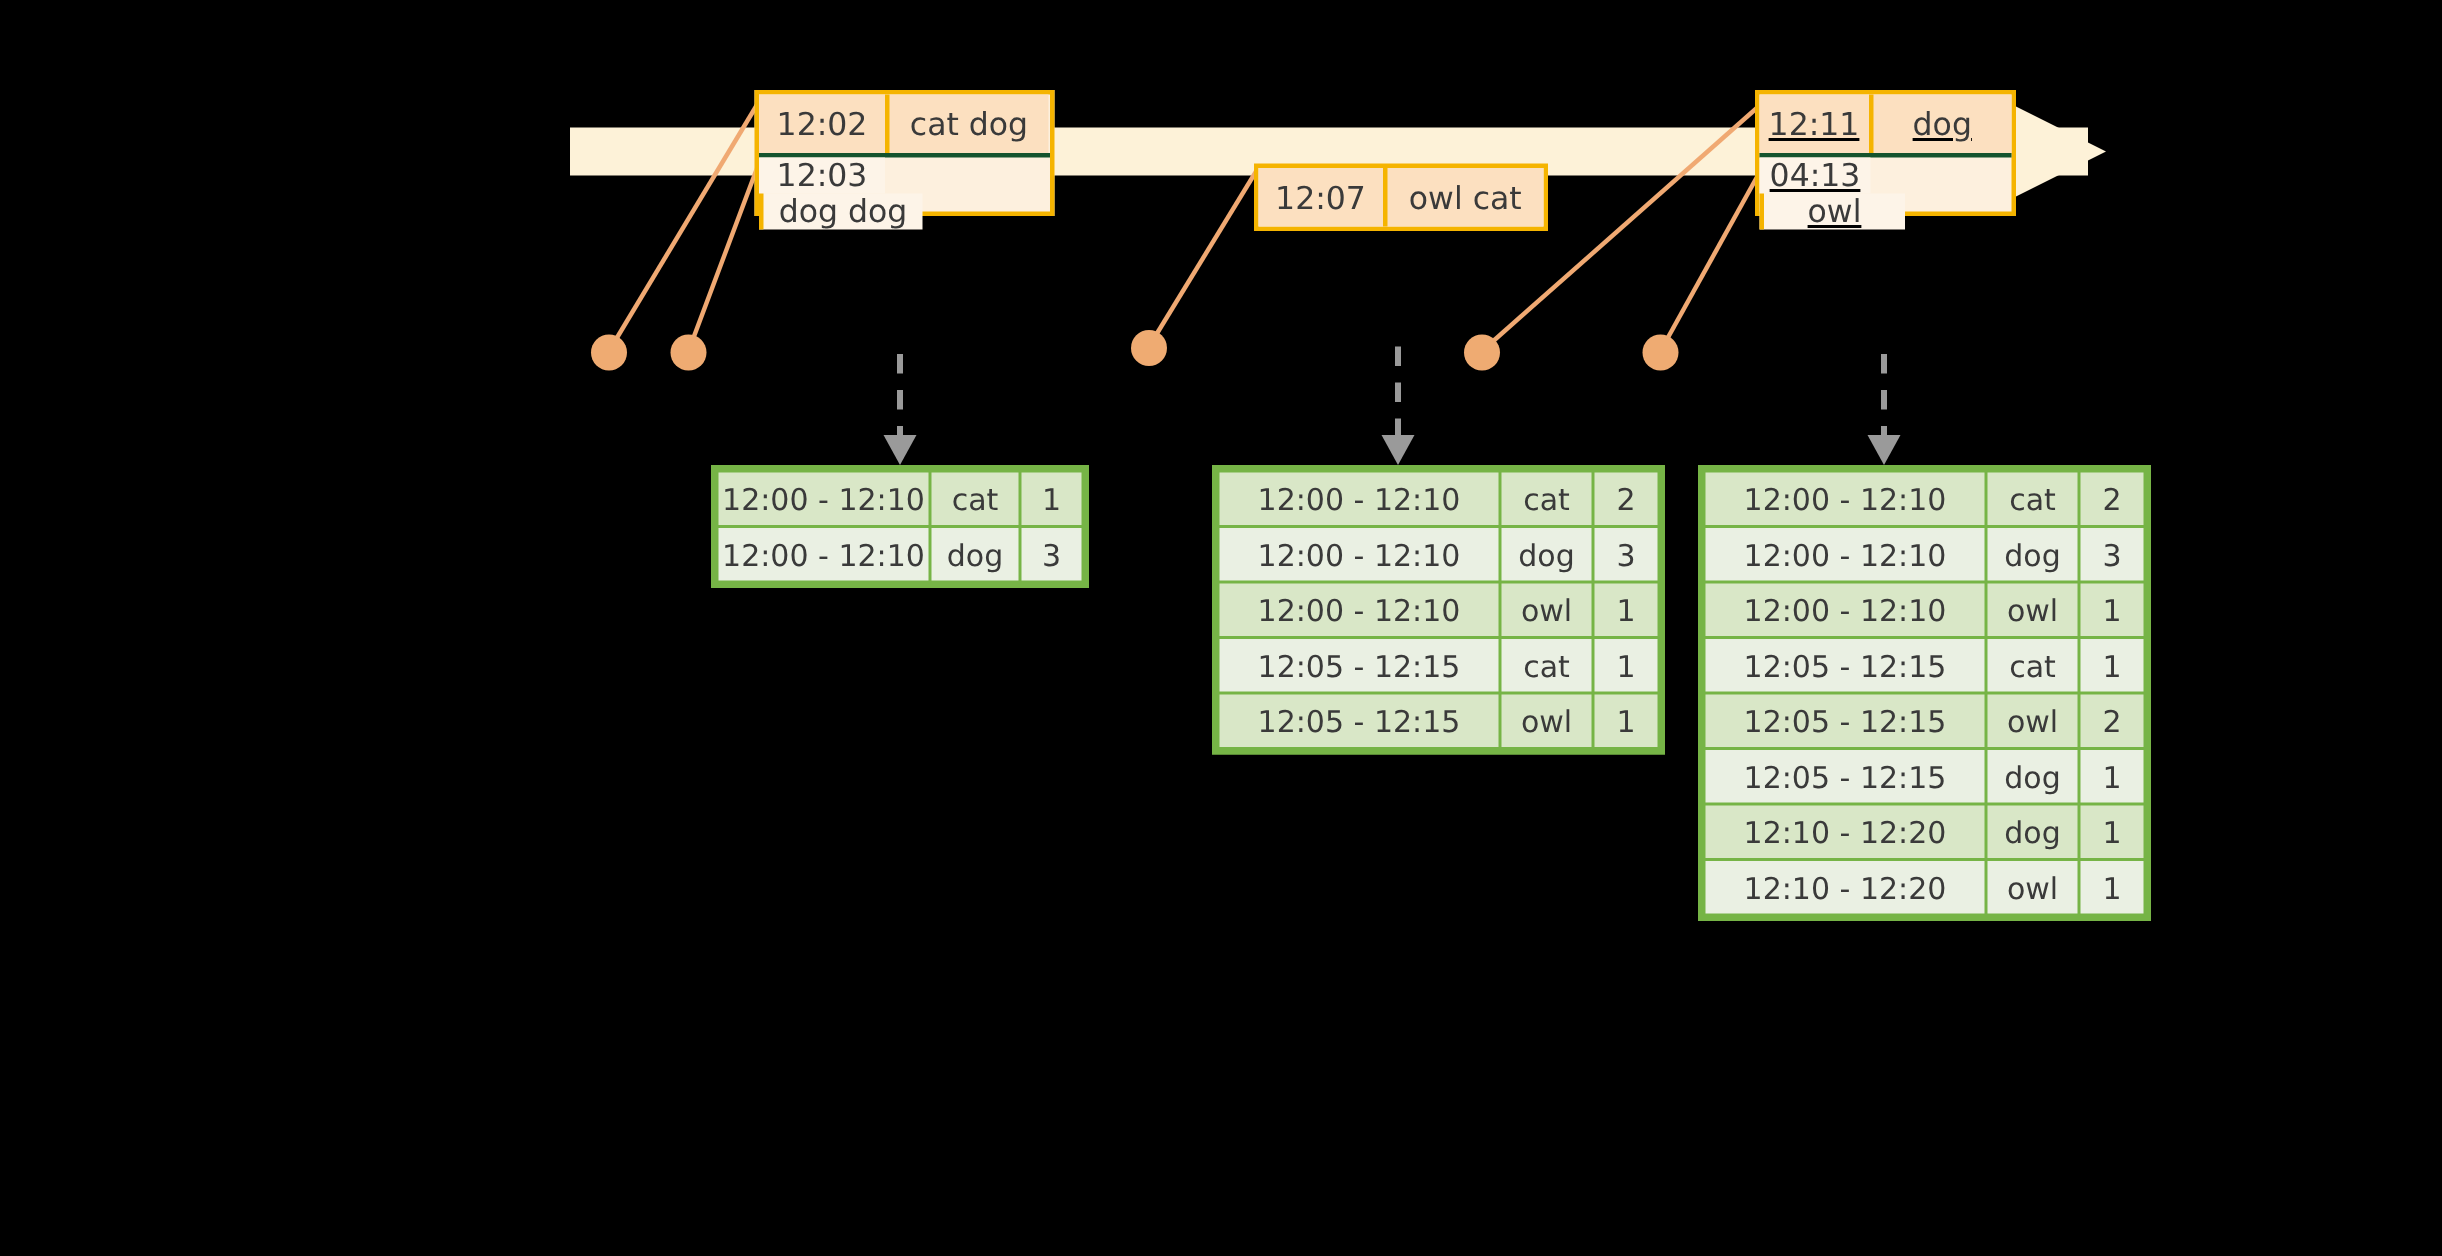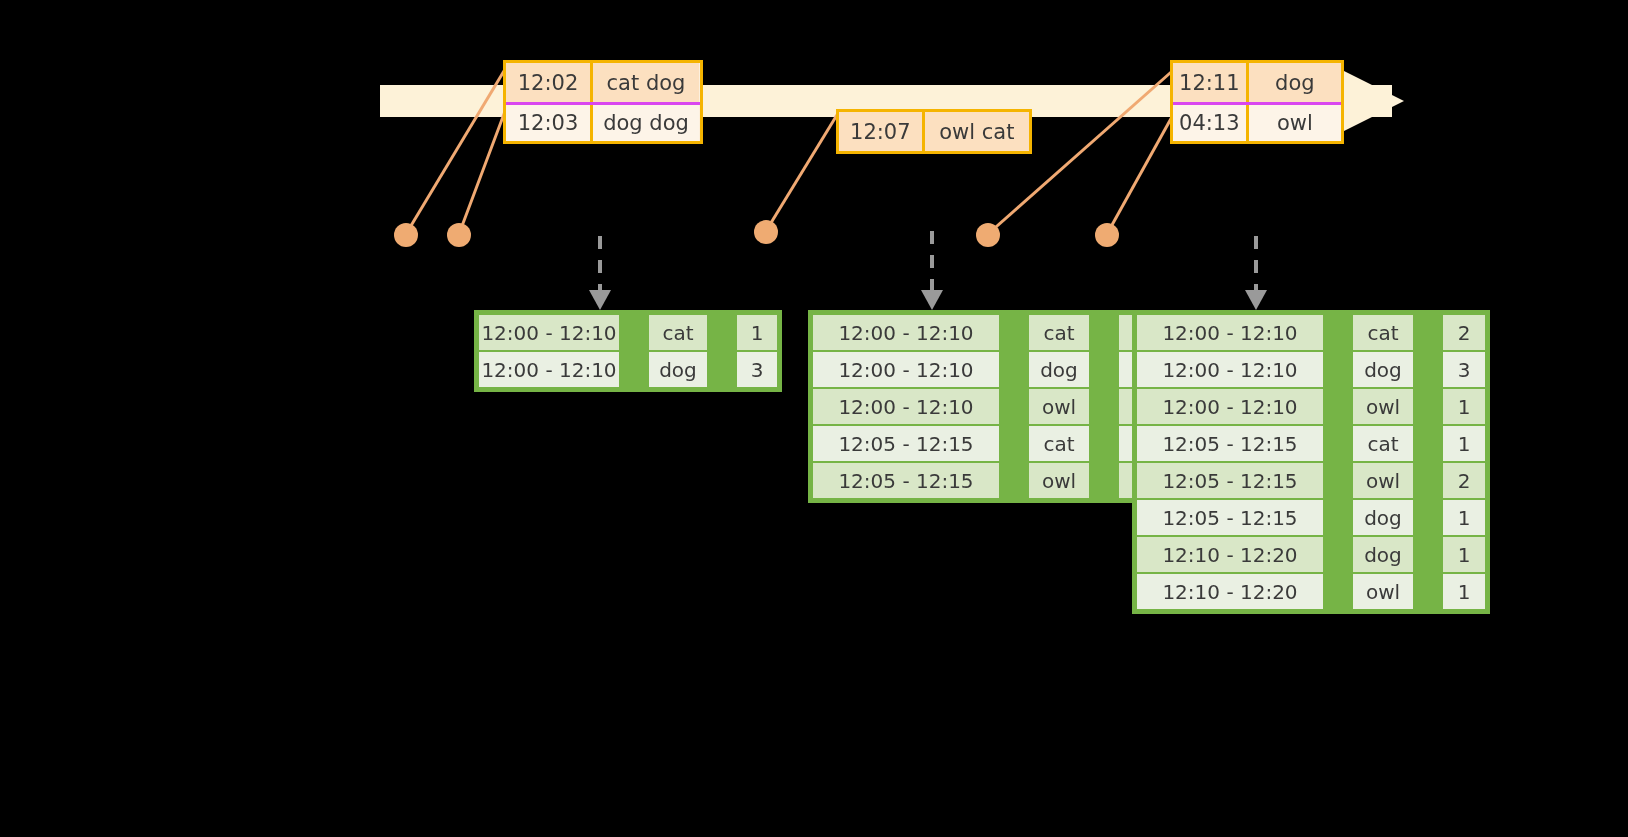--- a/index.html
+++ b/index.html
@@ -34,21 +34,22 @@
     border: 3px solid #f5b400;
     box-sizing: border-box;
     background: #fdf0de;
   }
   .ev-row {
     display: flex;
     height: 39px;
     box-sizing: border-box;
   }
   .ev-row + .ev-row {
-    border-top: 3px solid #d946ef;
+    border-top: 3px solid #14532d;
+    flex-direction: column;
   }
   .ev-row.shade .ev-time,
   .ev-row.shade .ev-words { background: #fce0c0; }
   .ev-row.plain .ev-time,
   .ev-row.plain .ev-words { background: #fdf4e8; }
   .ev-time, .ev-words {
     display: flex;
     align-items: center;
     justify-content: center;
     font-size: 21px;
@@ -61,21 +62,20 @@
   .rtable {
     position: absolute;
     border: 4px solid #76b446;
     box-sizing: border-box;
     background: #76b446;
   }
   .rrow {
     display: flex;
     height: 37px;
     box-sizing: border-box;
-    gap: 28px;
   }
   .rcell {
     display: flex;
     align-items: center;
     justify-content: center;
     font-size: 20px;
     color: #3a3a3a;
     box-sizing: border-box;
     margin: 1px;
   }
@@ -139,21 +139,21 @@
     </div>
   </div>
 
   <div class="ev-group" style="left:836px; top:80px; width:196px;margin-top:29px;">
     <div class="ev-row shade">
       <div class="ev-time" style="width:84px">12:07</div>
       <div class="ev-words" style="width:109px">owl cat</div>
     </div>
   </div>
 
-  <div class="ev-group" style="left:1170px; top:60px; width:174px;">
+  <div class="ev-group" style="left:1170px; top:60px; width:174px;text-decoration:underline;">
     <div class="ev-row shade">
       <div class="ev-time" style="width:74px">12:11</div>
       <div class="ev-words" style="width:97px">dog</div>
     </div>
     <div class="ev-row plain">
       <div class="ev-time" style="width:74px">04:13</div>
       <div class="ev-words" style="width:97px">owl</div>
     </div>
   </div>
 

